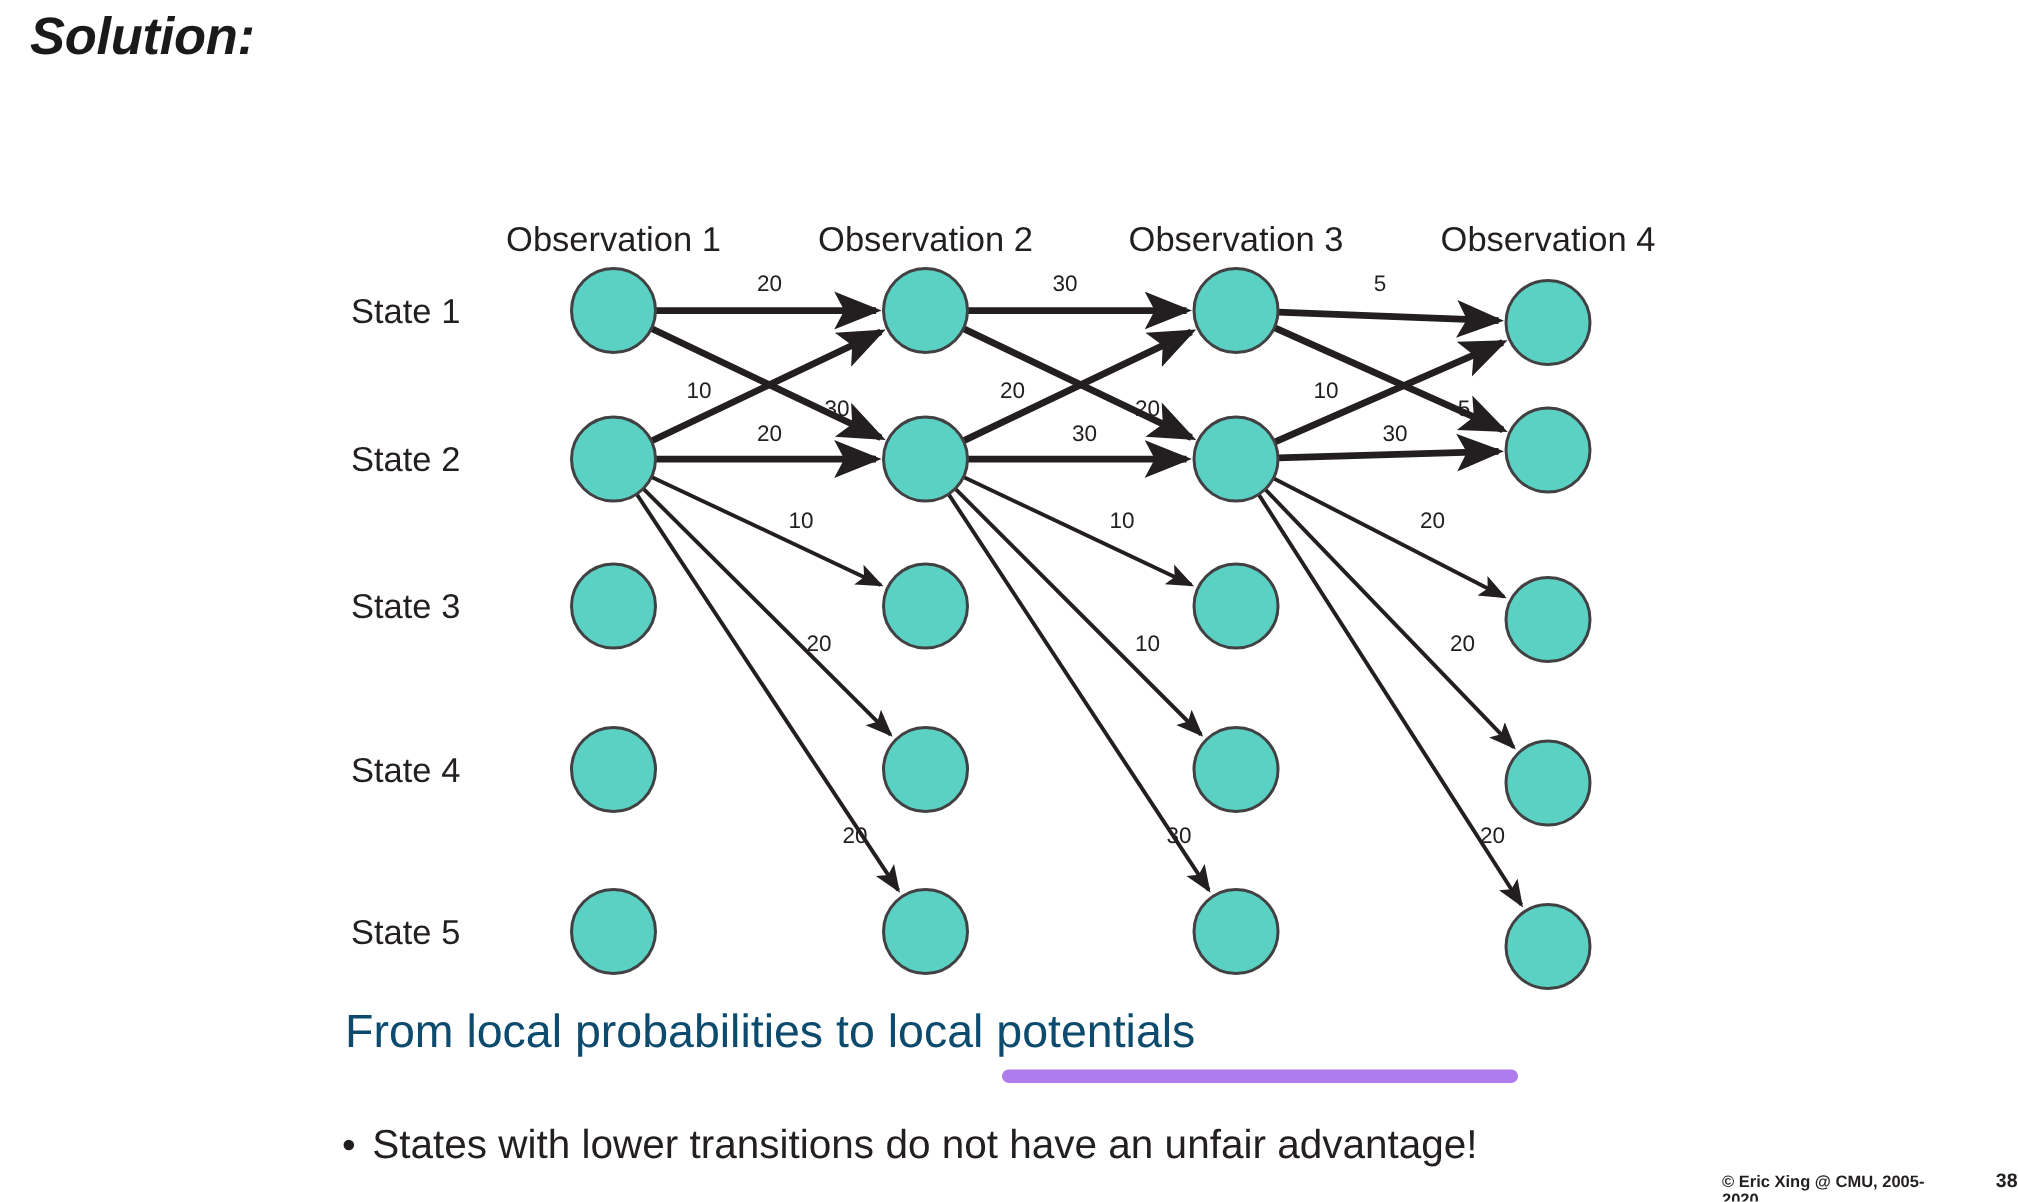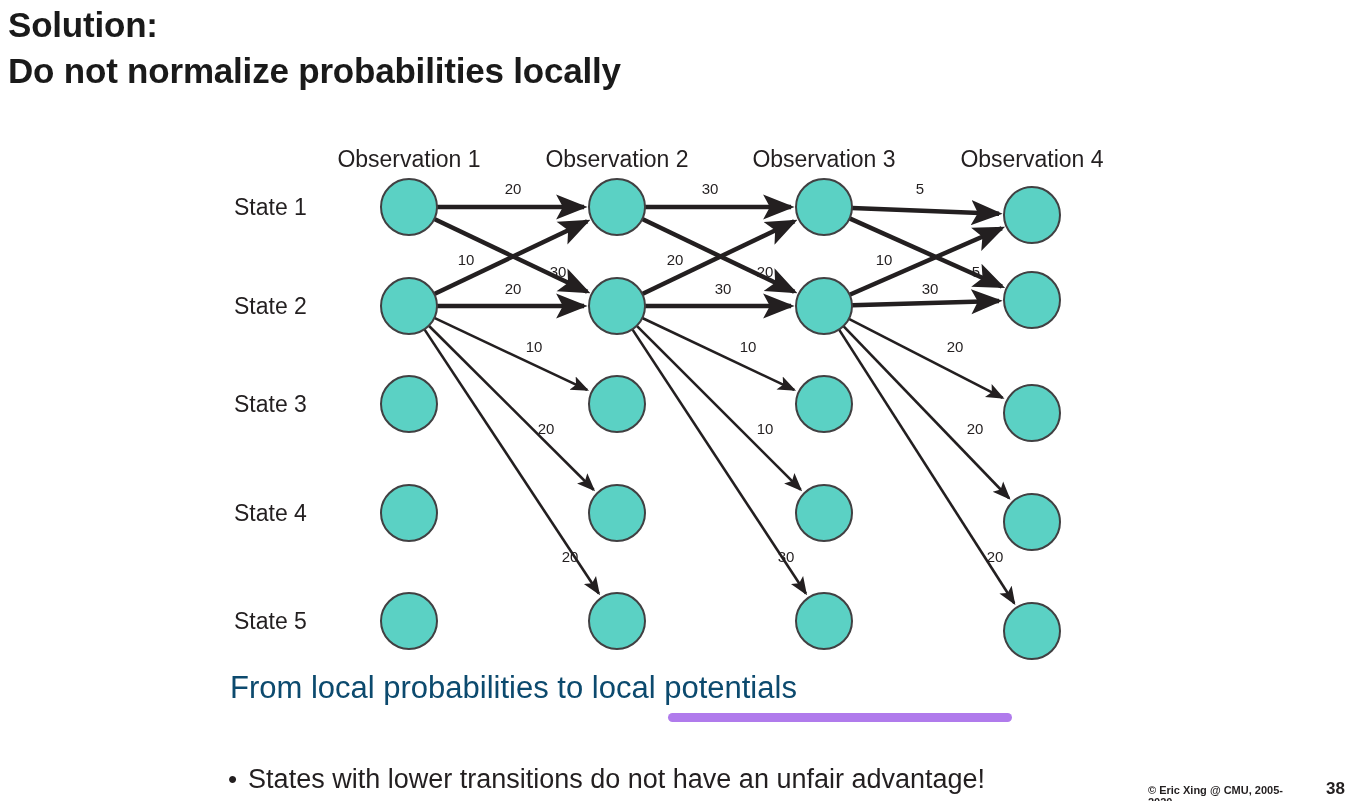--- a/index.html
+++ b/index.html
@@ -12,23 +12,24 @@
     height: 801px;
     position: relative;
     overflow: hidden;
     font-family: "Liberation Sans", sans-serif;
     color: #231f20;
   }
 
   
   #title-block {
     position: absolute;
-    left: 8px;
+    left: 20px;
     top: 2px;
     width: 1100px;
+    font-style: italic;
   }
   .title-line {
     font-weight: bold;
     font-size: 35px;
     line-height: 46px;
     letter-spacing: -0.2px;
     color: #1a1a1a;
     white-space: nowrap;
   }
 
@@ -100,49 +101,47 @@
     white-space: nowrap;
   }
   #bullet-dot {
     font-size: 26px;
     line-height: 1;
     color: #231f20;
   }
   #bullet-text {
     font-size: 27px;
     color: #231f20;
-    margin-top: 16px;
   }
 
   
   #footer {
     position: absolute;
     left: 1148px;
     top: 779px;
     display: flex;
     align-items: baseline;
     gap: 26px;
   }
   #footer-copyright {
     font-size: 11px;
     font-weight: bold;
     color: #231f20;
   }
   #footer-page {
-    font-size: 17px;
+    font-size: 13px;
     font-weight: bold;
     color: #231f20;
   }
 </style>
 </head>
 <body>
 
 <div id="title-block">
   <div class="title-line">Solution:</div>
-  <div class="title-line">Do not normalize probabilities locally</div>
 </div>
 
 <svg id="trellis" viewBox="0 0 1345 801" width="1345" height="801">
   <defs>
     <marker id="arrowhead" markerWidth="7" markerHeight="7" refX="6.2" refY="3" orient="auto" markerUnits="strokeWidth">
       <path d="M0,0.2 L7,3 L0,5.8 L1.5,3 Z" fill="#231f20"></path>
     </marker>
   </defs>
   <g id="edges-group">
       <line class="edge-line" x1="437" y1="207" x2="584" y2="207" stroke-width="4.5" marker-end="url(#arrowhead)"></line>

